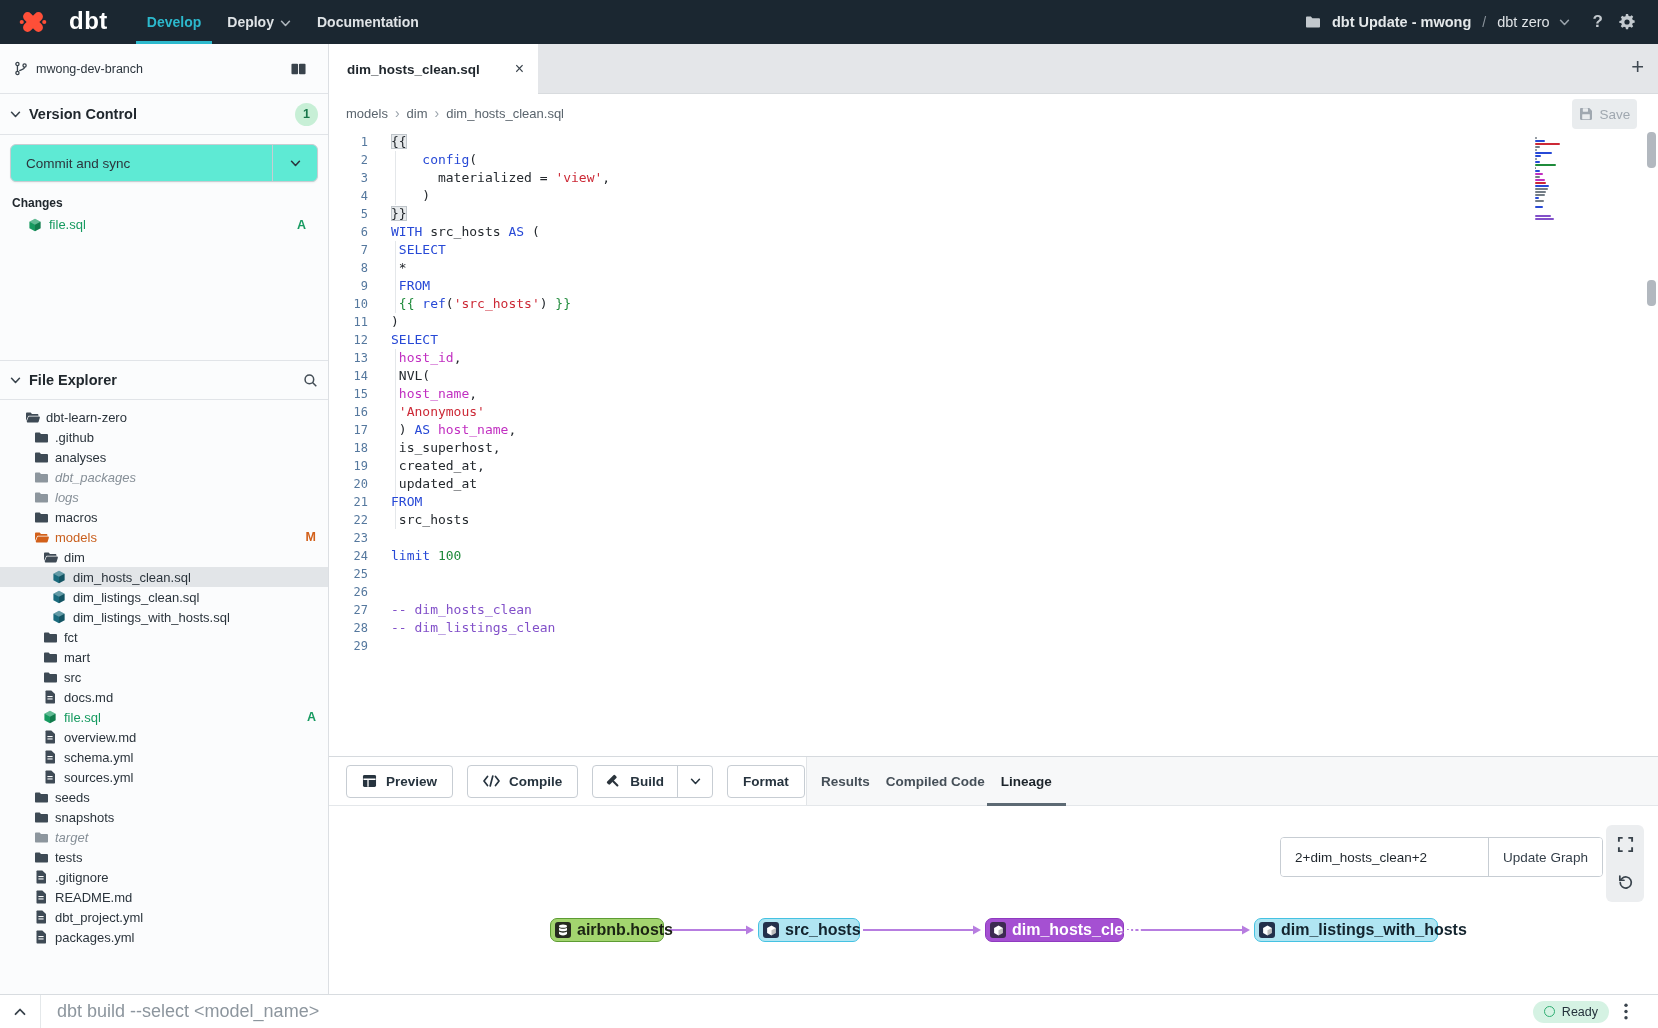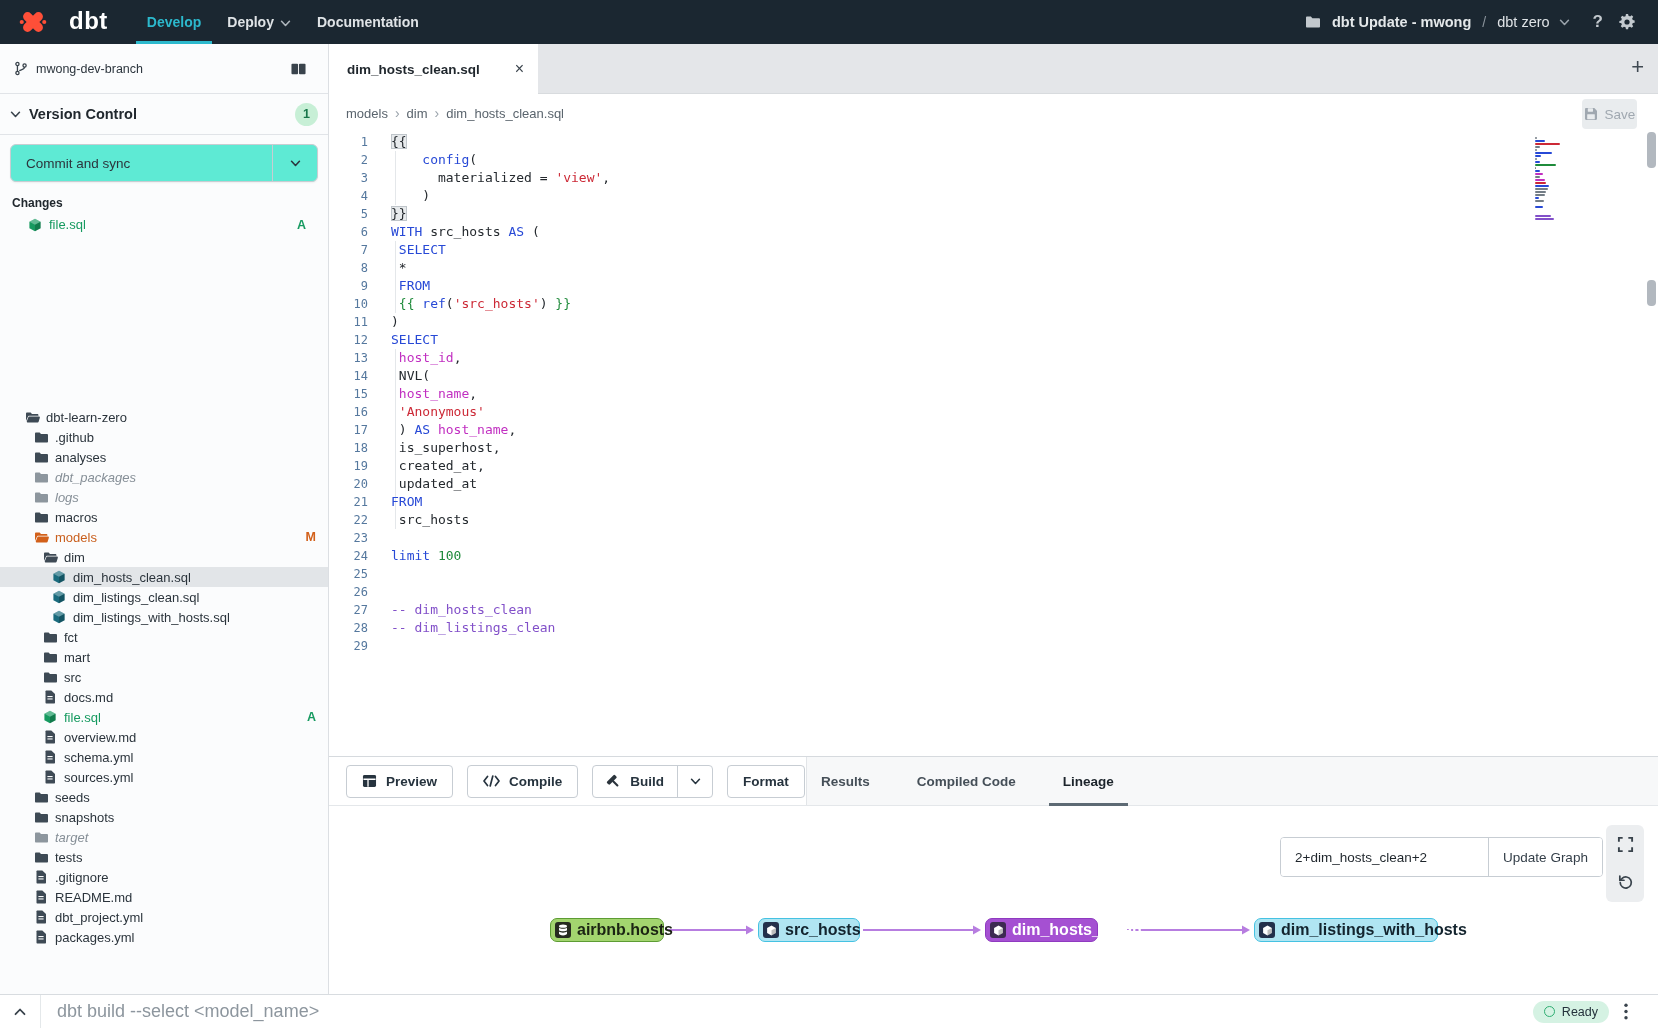--- a/index.html
+++ b/index.html
@@ -67,21 +67,21 @@
   .main{position:absolute;top:44px;left:329px;right:0;bottom:0;}
   .tabstrip{height:49px;background:#e4e6e9;border-bottom:1px solid #d8dbde;position:relative;}
   .tab-active{position:absolute;left:0;top:0;height:50px;width:209px;background:#fff;display:flex;align-items:center;z-index:2;cursor:pointer;}
   .tab-title{padding-left:18px;font-size:13.5px;font-weight:700;color:#1f262c;}
   .tab-close{margin-left:auto;margin-right:14px;color:#3a434c;font-size:16px;line-height:1;cursor:pointer;}
   .tab-plus{position:absolute;right:14px;top:10px;color:#3f4952;font-size:22px;font-weight:400;cursor:pointer;}
 
   .crumb-row{height:38px;background:#fff;display:flex;align-items:center;padding-left:17px;position:relative;}
   .crumb{display:flex;align-items:center;gap:7px;font-size:13px;color:#5a646d;}
   .crumb .sep{color:#9aa3ab;font-size:14px;}
-  .save-btn{position:absolute;right:21px;top:5px;height:30px;width:55px;background:#e9ecee;border-radius:4px;
+  .save-btn{position:absolute;right:21px;top:5px;height:30px;width:65px;background:#e9ecee;border-radius:4px;
             display:flex;align-items:center;justify-content:center;gap:7px;color:#a0a8b0;font-size:13.5px;cursor:default;}
 
   .editor{position:relative;height:624px;background:#fff;overflow:hidden;
           font-family:"DejaVu Sans Mono","Liberation Mono",monospace;}
   .code-lines{position:absolute;top:1px;left:0;right:0;}
   .cl{height:18px;display:flex;font-size:13px;line-height:18px;white-space:pre;}
   .ln{width:39px;text-align:right;color:#55789e;font-size:12px;flex:none;}
   .ct{padding-left:23px;color:#24292e;}
   .tk-d{color:#24292e;}
   .tk-k{color:#2749d6;}
@@ -100,21 +100,21 @@
                  display:flex;align-items:center;position:relative;}
   .actions{display:flex;align-items:center;gap:14px;padding-left:17px;}
   .act-btn,.act-group{height:31px;display:flex;align-items:center;background:#fff;border:1px solid #c7cdd3;border-radius:4px;cursor:pointer;}
   .act-btn{padding:0 15px;gap:9px;}
   .act-btn .icon{color:#26333e;}
   .act-label{font-size:13.5px;font-weight:600;color:#26333e;}
   .act-group{padding:0;}
   .act-main{display:flex;align-items:center;gap:9px;padding:0 13px;height:100%;}
   .act-chev{width:34px;height:100%;display:flex;align-items:center;justify-content:center;border-left:1px solid #c7cdd3;color:#26333e;}
   .panel-tabs{position:absolute;left:477px;right:0;top:0;bottom:0;background:#f7f8f9;border-left:1px solid #e2e5e8;
-              display:flex;align-items:center;gap:47px;padding-left:14px;}
+              display:flex;align-items:center;gap:16px;padding-left:14px;}
   .p-tab{font-size:13.5px;font-weight:600;color:#454f58;height:100%;display:flex;align-items:center;position:relative;cursor:pointer;}
   .p-tab.active{color:#1c242b;}
   .p-tab.active::after{content:"";position:absolute;left:-14px;right:-14px;bottom:-1px;height:3px;background:#5d6a74;}
 
   .lineage-panel{position:relative;height:192px;background:#fff;}
   .selector-group{position:absolute;top:31px;right:55px;height:38px;display:flex;border:1px solid #c7cdd3;border-radius:4px;background:#fff;overflow:hidden;}
   .selector-input{width:179px;border:none;outline:none;padding:0 14px;font-size:13.5px;color:#1f262c;font-family:"Liberation Sans",sans-serif;}
   .update-btn{width:113px;border-left:1px solid #c7cdd3;display:flex;align-items:center;justify-content:center;
               font-size:13.5px;color:#343f49;background:#fff;cursor:pointer;}
   .lg-dock{position:absolute;top:19px;right:14px;width:38px;height:77px;background:#eceef0;border-radius:6px;
@@ -256,20 +256,34 @@
                 <path fill="#000" opacity=".2" d="M8 7.8l6.4-3.6v7.6L8 15.2z"></path>
               </svg>
             </span>
             <span class="change-name">file.sql</span>
             <span class="change-status">A</span>
           </div>
         </div>
     </div>
 
     <div class="fe-wrap">
+      <div class="sec-header fe-header">
+        <span class="icon chev">
+          <svg width="11" height="7" viewBox="0 0 12 8" fill="none" stroke="currentColor" stroke-width="1.8" stroke-linecap="round" stroke-linejoin="round">
+              <path d="M1.5 1.5L6 6.2l4.5-4.7"></path>
+            </svg>
+        </span>
+        <span class="sec-title">File Explorer</span>
+        <span class="icon fe-search">
+          <svg width="15" height="15" viewBox="0 0 16 16" fill="none" stroke="currentColor" stroke-width="1.6">
+              <circle cx="6.8" cy="6.8" r="4.6"></circle>
+              <path d="M10.2 10.2l4 4"></path>
+            </svg>
+        </span>
+      </div>
       <div class="file-tree">
           <div class="tree-row style-normal" style="padding-left: 24px;">
             <span class="icon tree-ic">
               <svg width="15" height="13" viewBox="0 0 16 14" fill="currentColor">
                 <path d="M1 2.6C1 2 1.5 1.5 2.1 1.5h3.4c.3 0 .6.1.8.4l1.1 1.3h5.9c.6 0 1.1.5 1.1 1.1V5H4.2c-.5 0-.9.3-1 .8L1 10.9V2.6z"></path>
                 <path d="M4.5 6h10.4c.7 0 1.2.7 1 1.4l-1.3 4.3c-.1.5-.6.8-1 .8H2.9c-.7 0-1.2-.7-1-1.4l1.6-4.3c.1-.5.5-.8 1-.8z"></path>
               </svg>
             </span>
             <span class="tree-label">dbt-learn-zero</span>
           </div>
@@ -683,21 +697,21 @@
           </div>
           <div class="lg-node kind-model" style="left: 429px; width: 102px;">
             <span class="lg-ic">
               <svg width="11" height="11" viewBox="0 0 16 16">
                 <path fill="currentColor" d="M8 .8l6.4 3.4v7.6L8 15.2 1.6 11.8V4.2z"></path>
                 <path fill="#000" opacity=".25" d="M8 7.8l6.4-3.6v7.6L8 15.2z"></path>
               </svg>
             </span>
             <span class="lg-label">src_hosts</span>
           </div>
-          <div class="lg-node kind-focus" style="left: 656px; width: 113px; text-align: right;">
+          <div class="lg-node kind-focus" style="left: 656px; width: 139px; text-align: right;">
             <span class="lg-ic">
               <svg width="11" height="11" viewBox="0 0 16 16">
                 <path fill="currentColor" d="M8 .8l6.4 3.4v7.6L8 15.2 1.6 11.8V4.2z"></path>
                 <path fill="#000" opacity=".25" d="M8 7.8l6.4-3.6v7.6L8 15.2z"></path>
               </svg>
             </span>
             <span class="lg-label">dim_hosts_clean</span>
           </div>
           <div class="lg-node kind-model" style="left: 925px; width: 184px;">
             <span class="lg-ic">

